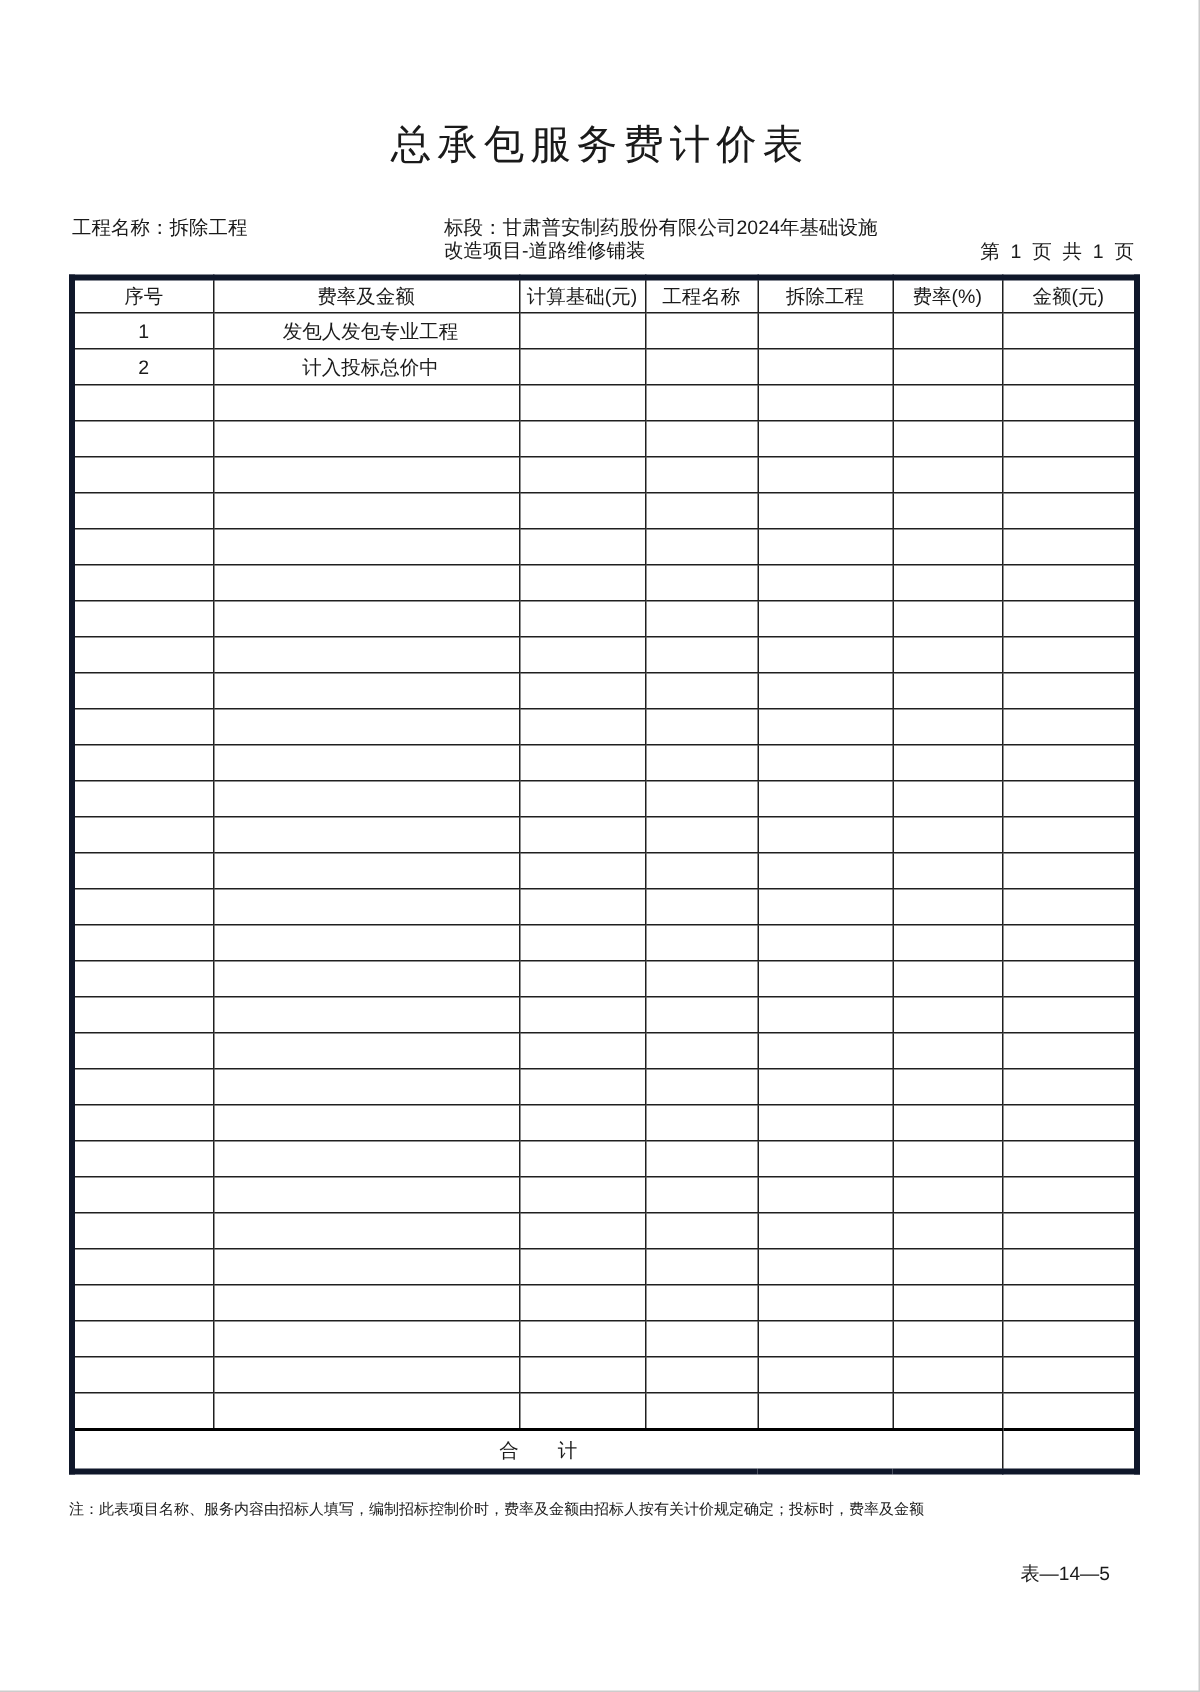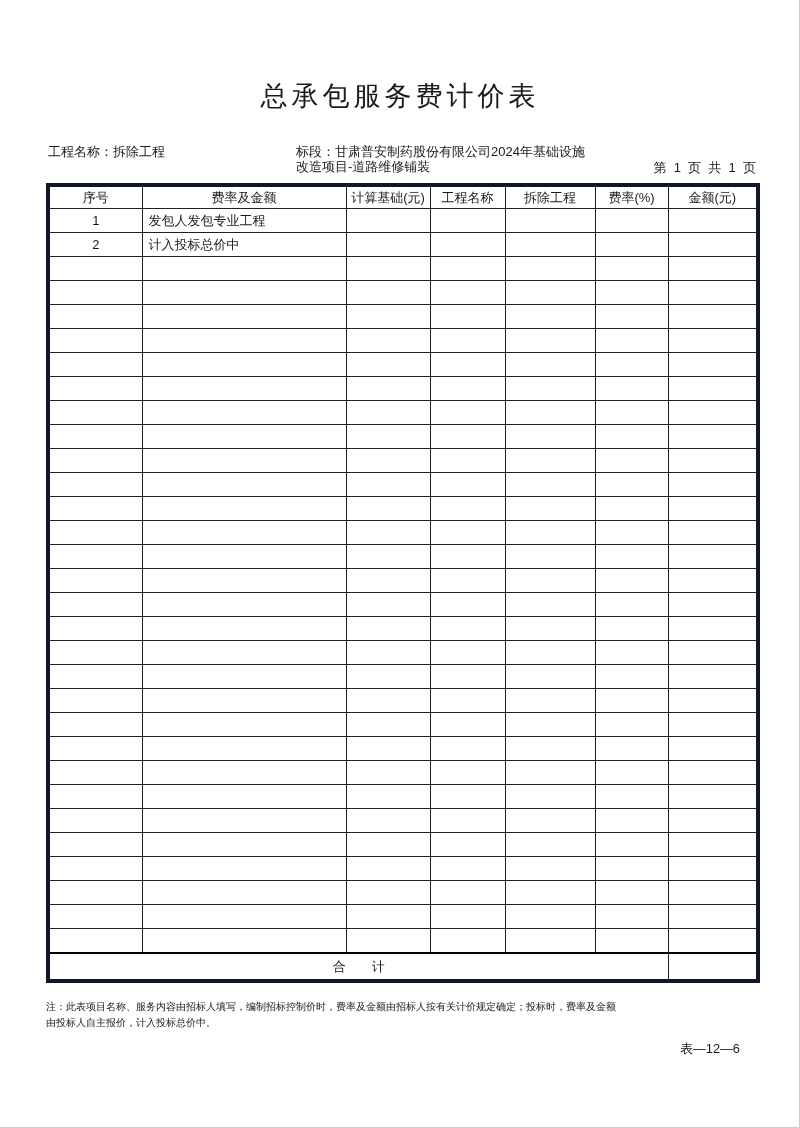--- a/index.html
+++ b/index.html
@@ -49,21 +49,21 @@
     border: 1px solid #1f1f1f;
     font-size: 13px;
     font-weight: normal;
     padding: 0;
     text-align: center;
     overflow: hidden;
     white-space: nowrap;
   }
   .fee-table thead th { height: 21px; }
   .fee-table tbody td { height: 23px; }
-  .fee-table td.col-name { text-align: left; padding-left: 6px; }
+  .fee-table td.col-name { text-align: center; padding-left: 6px; }
   .fee-table tfoot td { height: 25px; border-top: 2px solid #000; }
 
   .note {
     position: absolute;
     left: 46px;
     top: 999px;
     width: 712px;
     font-size: 10px;
     line-height: 16px;
     white-space: nowrap;
@@ -397,18 +397,17 @@
     <tfoot>
       <tr>
         <td colspan="6">合　　计</td>
         <td></td>
       </tr>
     </tfoot>
   </table>
 
   <div class="note">
     <div>注：此表项目名称、服务内容由招标人填写，编制招标控制价时，费率及金额由招标人按有关计价规定确定；投标时，费率及金额</div>
-    <div>由投标人自主报价，计入投标总价中。</div>
   </div>
 
-  <div class="form-code">表—12—6</div>
+  <div class="form-code">表—14—5</div>
 
 </div>
 
 </body></html>

